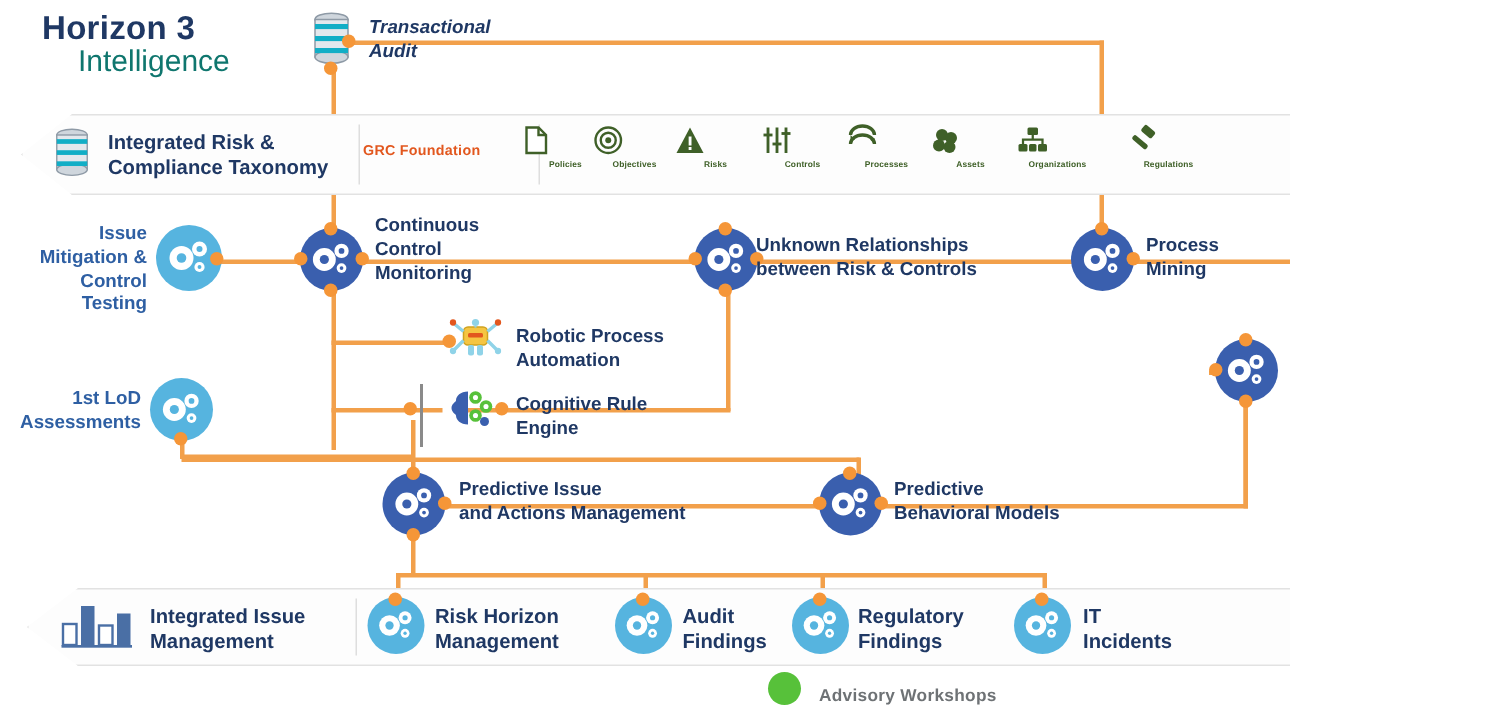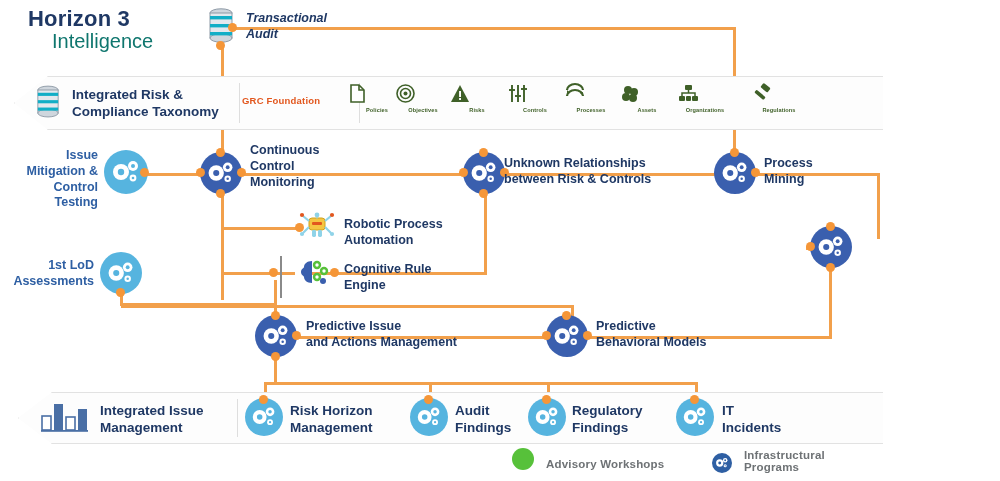--- a/index.html
+++ b/index.html
@@ -1,17 +1,17 @@
 <!DOCTYPE html>
 <html><head>
 <meta charset="utf-8">
 <style>
   html,body{margin:0;padding:0;background:#ffffff;}
   body{font-family:"Liberation Sans", sans-serif;}
-  #stage{position:relative;width:860px;height:481px;overflow:hidden;background:#fff;padding-left:23px;}
+  #stage{position:relative;width:860px;height:481px;overflow:hidden;background:#fff;}
 
   
   .title-h{position:absolute;left:28px;top:6px;font-size:22px;font-weight:bold;color:#1F3864;letter-spacing:.2px;}
   .title-s{position:absolute;left:28px;top:30px;font-size:20px;font-weight:normal;color:#0f766e;margin-left:24px;}
 
   
   .banner{position:absolute;background:#fdfdfd;border:1px solid #e2e2e2;
           box-shadow:0 1px 2px rgba(0,0,0,.08);
           -webkit-clip-path:polygon(0 50%,34px 0,100% 0,calc(100% - 34px) 50%,100% 100%,34px 100%);
           clip-path:polygon(0 50%,34px 0,100% 0,calc(100% - 34px) 50%,100% 100%,34px 100%);}
@@ -524,29 +524,14 @@
   <div class="bn-label" style="left:722px;top:403px;">
     <span>IT</span><br>
     <span>Incidents</span>
   </div>
 
   <div class="lg-item" style="left:512px;top:448px;">
     <span class="lg-green"></span>
     <span class="lg-txt">Advisory Workshops</span>
   </div>
 
-  <div class="lg-item" style="left:712px;top:449px;">
-    <span class="lg-blue">
-      <svg width="20" height="20" viewBox="0 0 44 44" style="position:absolute;left:0;top:0;">
-          <g fill="#ffffff">
-        <circle cx="17" cy="22" r="8"></circle>
-            <circle cx="17" cy="22" r="3.2" fill="#2E5FA3"></circle>
-        <circle cx="29" cy="16" r="5"></circle>
-            <circle cx="29" cy="16" r="2" fill="#2E5FA3"></circle>
-        <circle cx="29" cy="28" r="3.4"></circle>
-            <circle cx="29" cy="28" r="1.3" fill="#2E5FA3"></circle>
-      </g>
-        </svg>
-    </span>
-    <span class="lg-txt">Infrastructural Programs</span>
-  </div>
 
 </div>
 
 </body></html>

